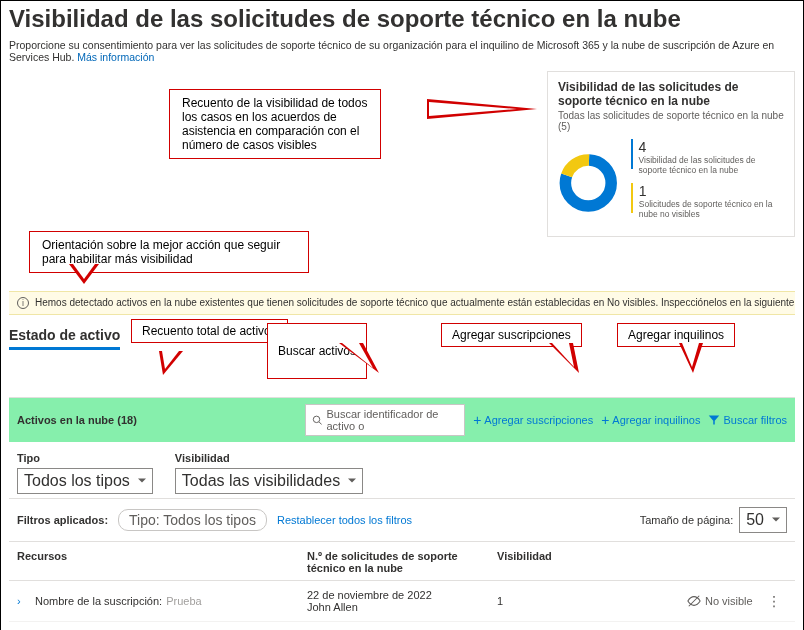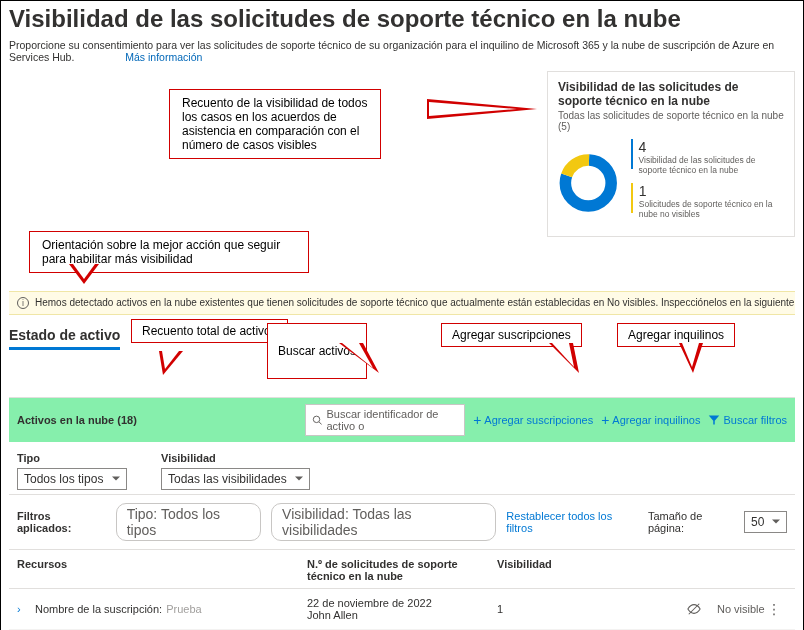--- a/index.html
+++ b/index.html
@@ -1,20 +1,20 @@
 <!DOCTYPE html>
 <html><head>
 <meta charset="utf-8">
 <style>
   * { box-sizing: border-box; margin: 0; padding: 0; }
   body { font-family: "Segoe UI", Arial, sans-serif; font-size: 12px; color: #323130; background: #fff; width: 804px; position: relative; }
   .page { border: 1px solid #000; padding: 4px 8px 8px 8px; }
   h1 { font-size: 24px; font-weight: 600; margin-bottom: 6px; }
   .subtitle { font-size: 10.5px; color: #323130; margin-bottom: 8px; }
-  .subtitle a { color: #0067b8; text-decoration: none; margin-left: 48px; }
+  .subtitle a { color: #0067b8; text-decoration: none; }
   .callout { border: 1.5px solid #d10000; background: #fff; padding: 6px 12px; font-size: 12px; color: #000; position: absolute; }
   .donut-card { margin-left: auto; border: 1px solid #e1dfdd; padding: 8px 10px; width: 248px; }
   .donut-title { font-size: 12px; font-weight: 600; margin-bottom: 2px; }
   .donut-sub { font-size: 10px; color: #605e5c; margin-bottom: 6px; }
   .donut-row { display: flex; align-items: center; gap: 12px; }
   .donut { width: 90px; height: 90px; }
   .legend { font-size: 9px; color: #605e5c; }
   .legend-item { display: flex; gap: 6px; margin-bottom: 8px; }
   .legend-bar { width: 3px; height: 30px; }
   .legend-bar.blue { background: #0078d4; }
@@ -22,39 +22,39 @@
   .legend-num { font-size: 14px; color: #323130; font-weight: 400; }
   .legend-txt { font-size: 8.5px; line-height: 1.2; }
   .info-bar { background: #fffbe6; border: 1px solid #f0e6a6; border-left: none; border-right: none; padding: 5px 8px; font-size: 10px; margin-top: 10px; display: flex; gap: 6px; overflow: hidden; white-space: nowrap; }
   .info-icon { color: #605e5c; border: 1px solid #605e5c; border-radius: 50%; width: 12px; height: 12px; display: inline-flex; align-items: center; justify-content: center; font-size: 9px; flex-shrink: 0; }
   .tab { font-size: 14px; font-weight: 600; padding-bottom: 4px; border-bottom: 3px solid #0078d4; }
   .toolbar { background: #86efac; border-top: 1px solid #e1dfdd; padding: 6px 8px; margin-top: 24px; display: flex; align-items: center; gap: 8px; font-size: 11px; }
   .tb-title { font-weight: 600; }
   .tb-search { border: 1px solid #c8c6c4; padding: 3px 6px; font-size: 11px; width: 160px; display: flex; align-items: center; gap: 4px; color: #605e5c; background: #fff; }
   .tb-action { color: #0078d4; display: flex; align-items: center; gap: 3px; cursor: pointer; }
   .plus { font-size: 14px; line-height: 1; }
-  .filters-row { display: flex; gap: 34px; padding: 10px 8px 4px; font-size: 11px; }
+  .filters-row { display: flex; gap: 22px; padding: 10px 8px 4px; font-size: 11px; }
   .filter-group label { display: block; font-size: 11px; margin-bottom: 4px; font-weight: 600; }
-  .select { border: 1px solid #8a8886; padding: 3px 22px 3px 6px; font-size: 12px; background: #fff; position: relative; min-width: 110px; display: inline-block; }
+  .select { border: 1px solid #8a8886; padding: 3px 22px 3px 6px; font-size: 16px; background: #fff; position: relative; min-width: 110px; display: inline-block; }
   .select::after { content: ""; position: absolute; right: 6px; top: 50%; transform: translateY(-30%); border: 4px solid transparent; border-top-color: #605e5c; }
   .applied-row { border-top: 1px solid #e1dfdd; border-bottom: 1px solid #e1dfdd; padding: 8px; display: flex; align-items: center; gap: 10px; font-size: 11px; }
   .chip { border: 1px solid #c8c6c4; border-radius: 10px; padding: 2px 10px; font-size: 14px; color: #605e5c; }
   .reset { color: #0078d4; cursor: pointer; }
   .page-size { margin-left: auto; display: flex; align-items: center; gap: 6px; }
   .table-head { display: flex; padding: 8px 8px 6px; font-size: 11px; font-weight: 700; border-bottom: 1px solid #e1dfdd; }
   .col-res { flex: 0 0 290px; }
   .col-upd { flex: 0 0 190px; }
   .col-req { flex: 0 0 190px; }
   .col-vis { flex: 0 0 80px; text-align: left; }
   .col-menu { flex: 0 0 15px; }
   .row { display: flex; padding: 8px; font-size: 11px; border-bottom: 1px solid #f3f2f1; align-items: center; }
   .expand { color: #0078d4; margin-right: 8px; width: 10px; cursor: pointer; }
   .res-label { color: #323130; }
   .res-val { color: #a19f9d; margin-left: 4px; }
-  .vis-cell { display: flex; align-items: center; gap: 16px; color: #0078d4; }
+  .vis-cell { display: flex; align-items: center; gap: 4px; color: #0078d4; }
   .vis-cell.nv { color: #605e5c; }
   .kebab { color: #605e5c; cursor: pointer; font-size: 14px; line-height: 1; }
   .eye { width: 14px; height: 14px; }
 </style>
 </head>
 <body>
 
 <div class="page">
   <h1>Visibilidad de las solicitudes de soporte técnico en la nube</h1>
   <div class="subtitle">
@@ -172,21 +172,20 @@
     </div>
     <div class="filter-group">
       <label>Visibilidad</label>
       <span class="select">Todas las visibilidades</span>
     </div>
   </div>
 
   <div class="applied-row">
     <span style="font-weight:600;">Filtros aplicados:</span>
     <span class="chip">Tipo: Todos los tipos</span>
-    <span class="chip">Visibilidad: Todas las visibilidades</span>
     <span class="reset">Restablecer todos los filtros</span>
     <div class="page-size">
       <span>Tamaño de página:</span>
       <span class="select" style="min-width:40px;">50</span>
     </div>
   </div>
 
   <div class="table-head">
     <div class="col-res">Recursos</div>
     <div class="col-req">N.º de solicitudes de soporte técnico en la nube</div>

